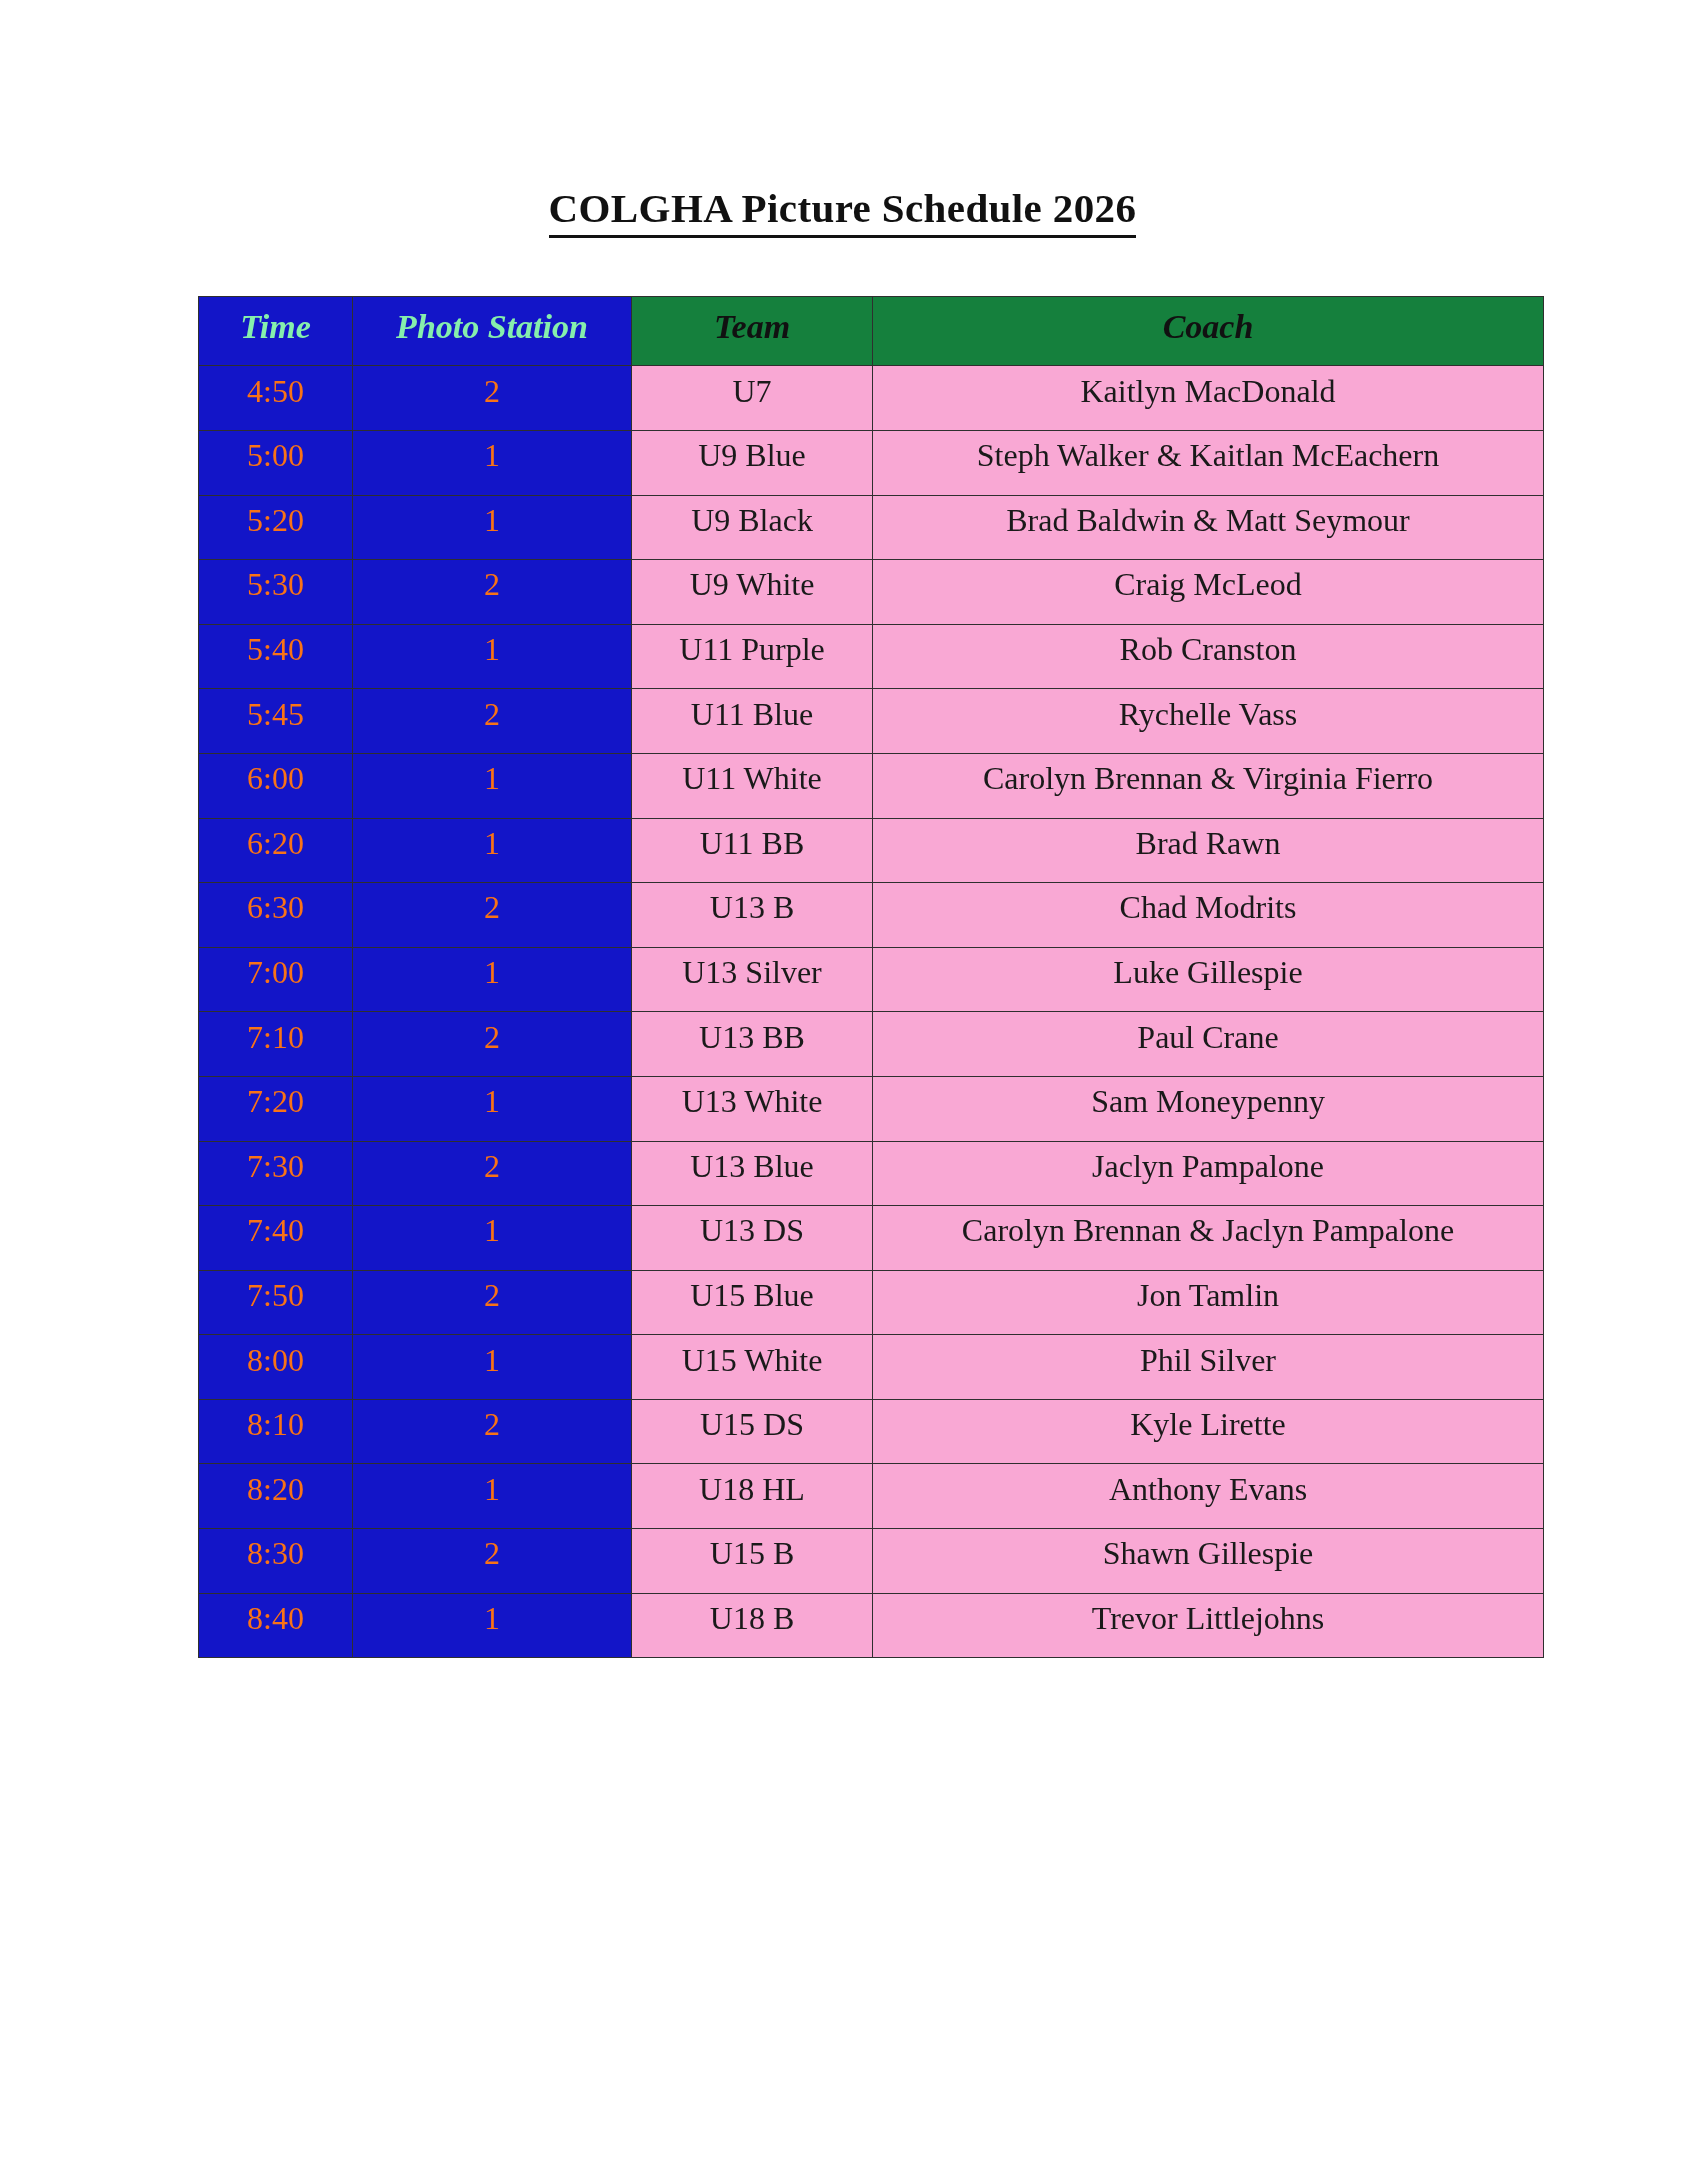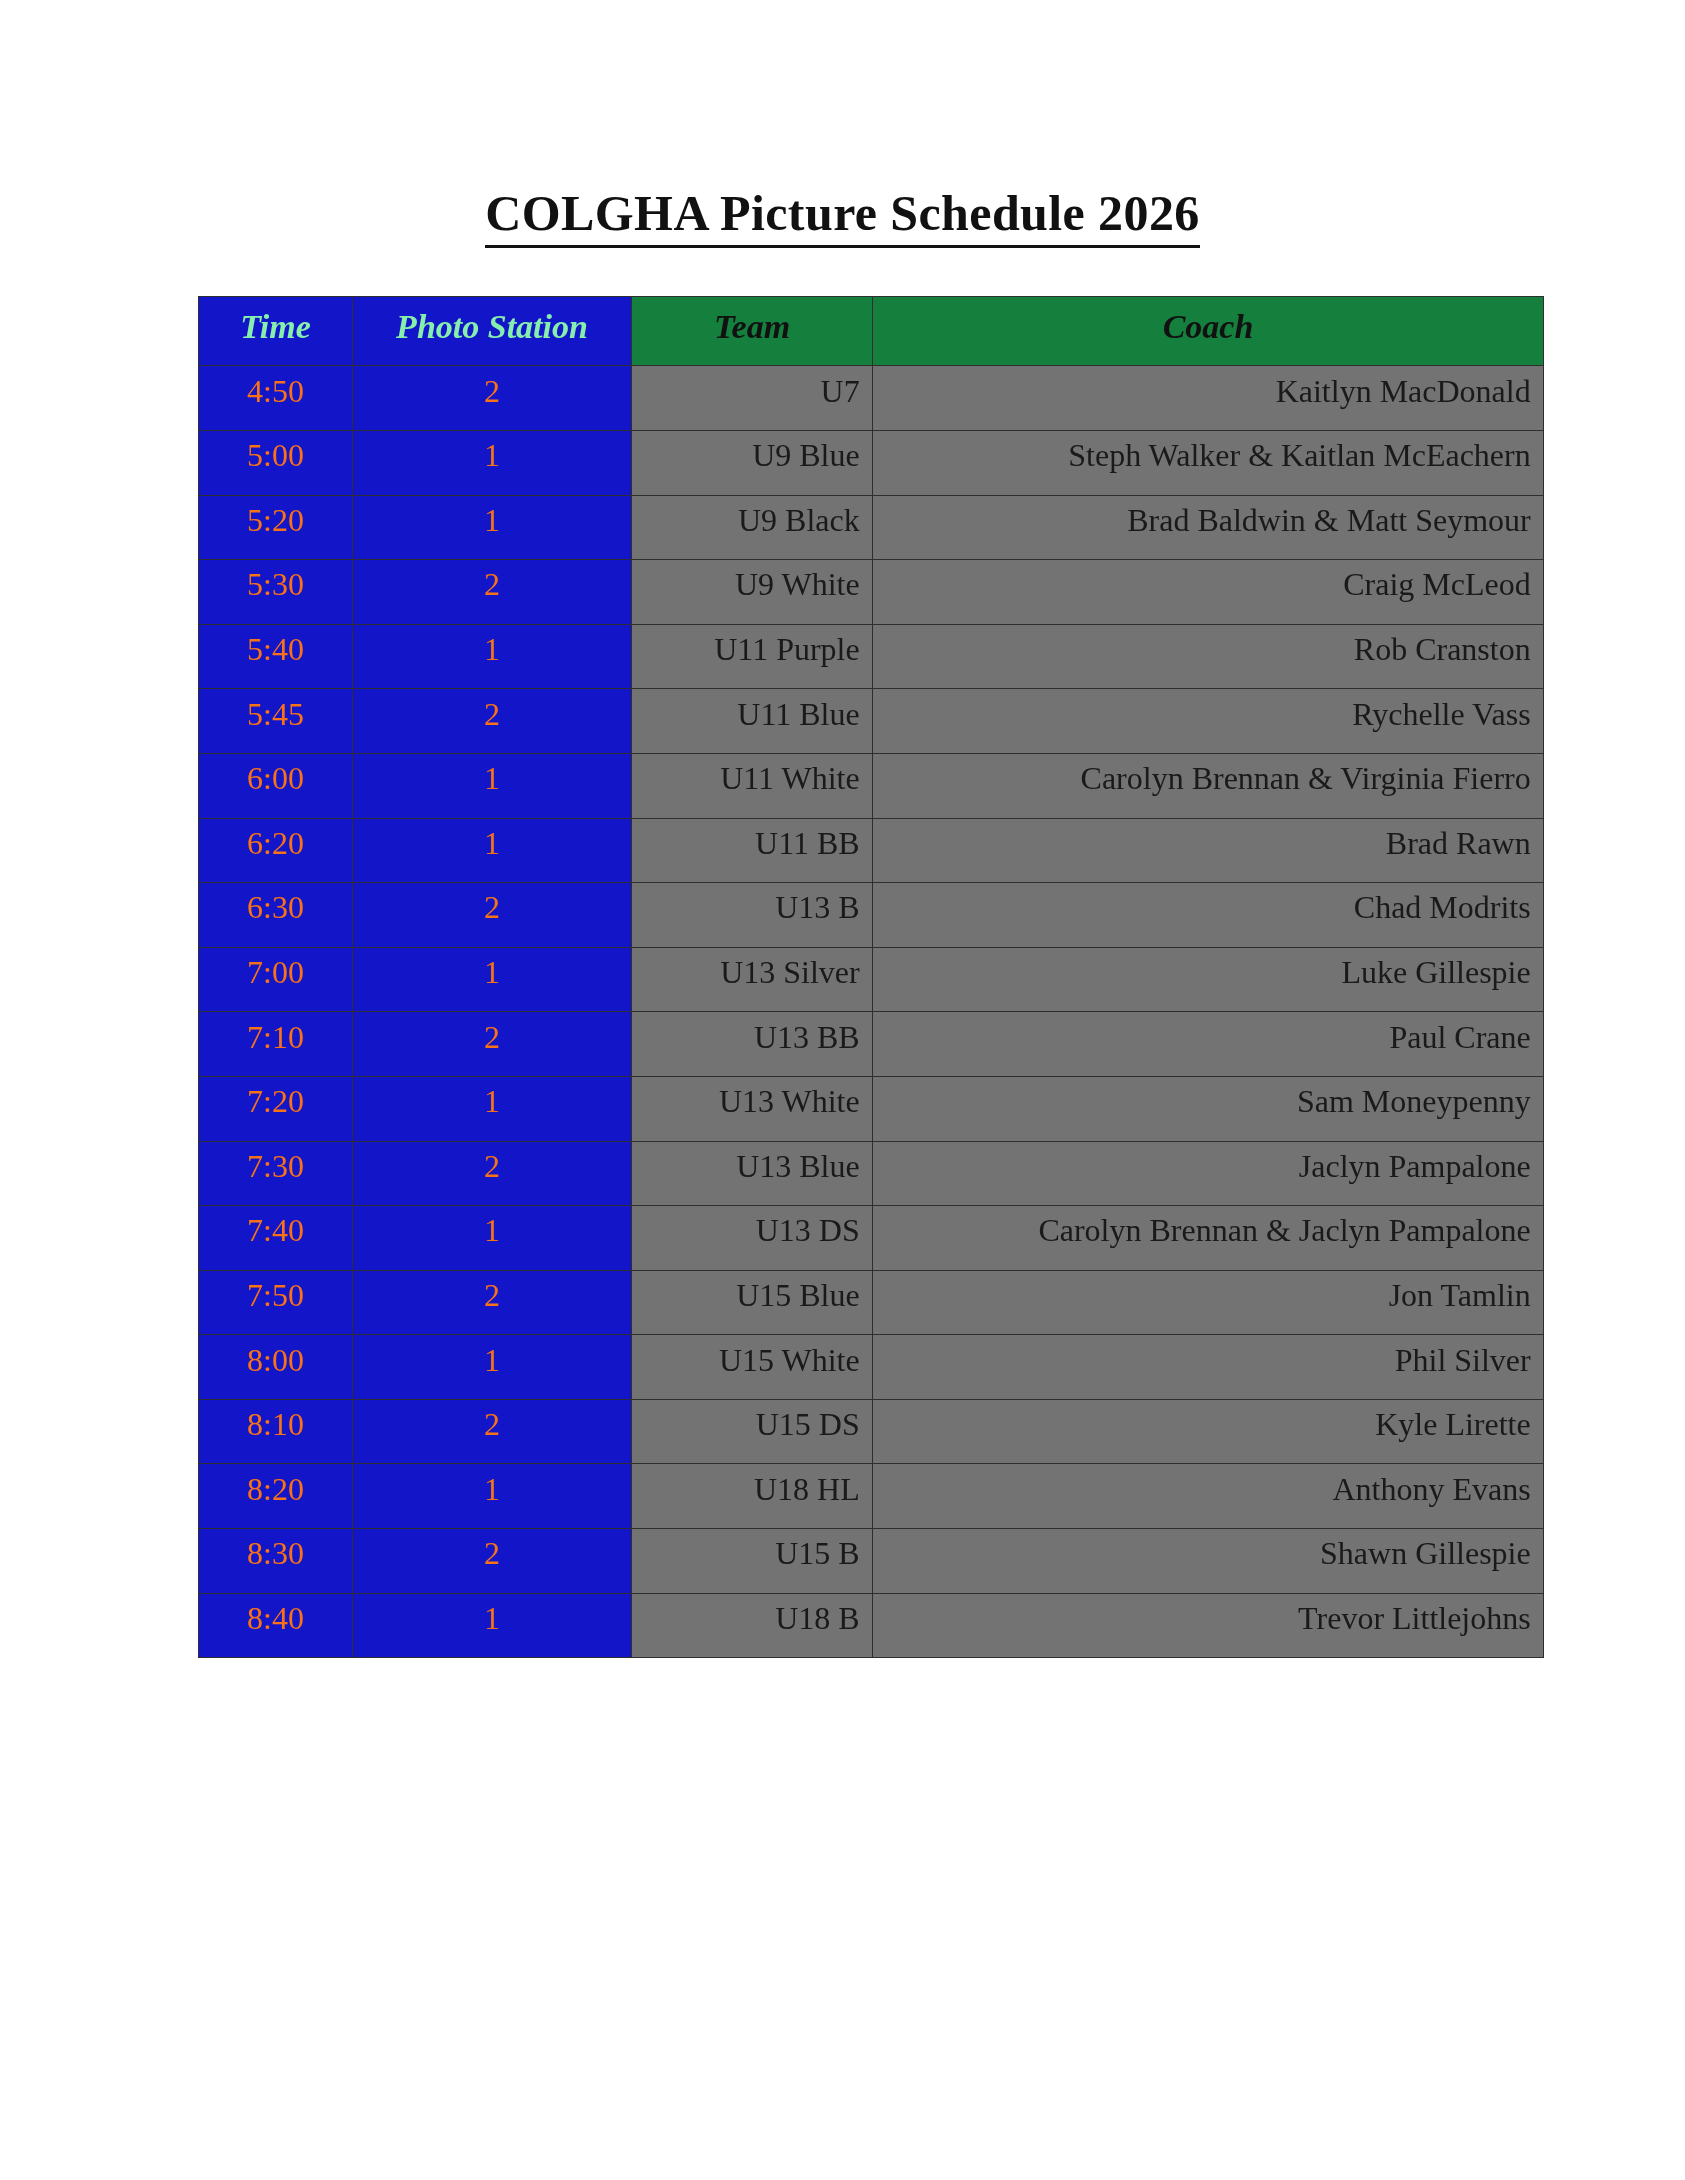--- a/index.html
+++ b/index.html
@@ -16,21 +16,21 @@
   }
   .title-wrap {
     position: absolute;
     top: 184px;
     left: 0;
     width: 100%;
     text-align: center;
   }
   .title {
     display: inline-block;
-    font-size: 50px;
+    font-size: 41px;
     font-weight: bold;
     color: #111111;
     border-bottom: 3.5px solid #111111;
     padding-bottom: 2.6px;
     letter-spacing: 0.4px;
   }
   table.schedule {
     position: absolute;
     left: 198px;
     top: 296px;
@@ -65,23 +65,23 @@
     line-height: 39px;
     padding: 5.3px 12.3px 19.3px 12.3px;
     vertical-align: top;
   }
   tbody td.cell-blue {
     background: var(--brand-blue, #1315c8);
     color: #f97316;
     text-align: center;
   }
   tbody td.cell-white {
-    background: #737373;
+    background: #f9a8d4;
     color: #1a1a1a;
-    text-align: right;
+    text-align: center;
   }
 </style>
 </head>
 <body>
 
 <div class="title-wrap">
   <span class="title">COLGHA Picture Schedule 2026</span>
 </div>
 
 <table class="schedule">

